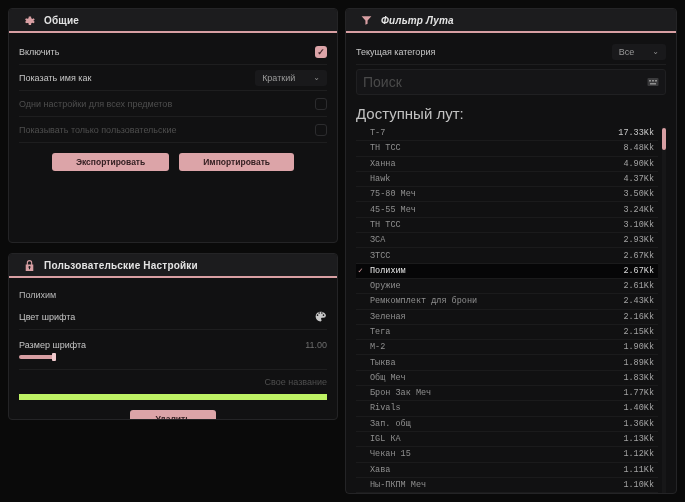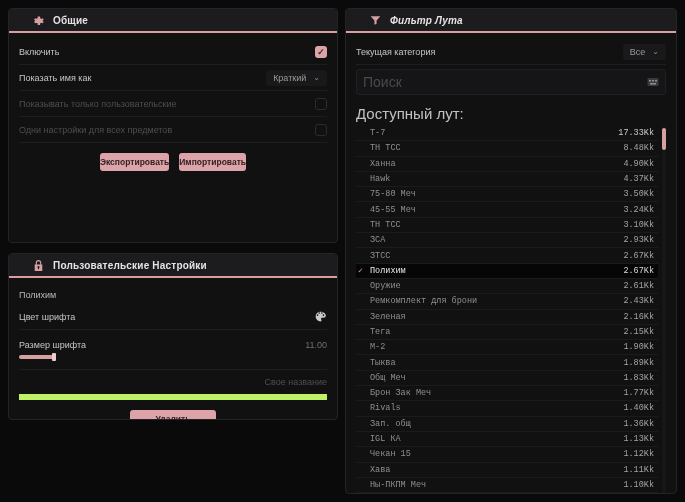--- a/index.html
+++ b/index.html
@@ -3,38 +3,38 @@
 <meta charset="utf-8">
 <style>
   * { margin:0; padding:0; box-sizing:border-box; }
   html,body { width:685px; height:502px; background:#0a0a0a; overflow:hidden;
     font-family:"Liberation Sans", sans-serif; }
   .wrap { display:flex; gap:7px; padding:8px; }
   .col-left { width:330px; display:flex; flex-direction:column; gap:10px; }
   .col-right { width:332px; }
   .panel { background:#111112; border:1px solid #242426; border-radius:4px; overflow:hidden; }
   .phead { height:24px; background:#1c1c1e; display:flex; align-items:center; gap:8px;
-    padding:0 23px; border-bottom:2px solid #d89fa3; }
+    padding:0 14px; border-bottom:2px solid #d89fa3; }
   .phead .ttl { color:#e3e3e3; font-size:10px; font-weight:bold; letter-spacing:.2px; }
   .picon { width:13px; height:13px; display:inline-flex; }
   .pbody { padding:6px 10px 10px 10px; }
   .frow { display:flex; align-items:center; justify-content:space-between;
     min-height:26px; border-bottom:1px solid #1e1e1f; }
   .frow:last-child { border-bottom:none; }
   .lab { color:#c6c6c6; font-size:9px; }
   .lab.dim { color:#4e4e4e; }
   .chkbox { width:12px; height:12px; border-radius:3px; background:#dca4a8; color:#40262a;
     font-size:9px; line-height:12px; text-align:center; font-weight:bold; }
   .chkbox.off { background:transparent; border:1px solid #2c2c2e; color:transparent; }
-  .select { display:flex; align-items:center; gap:7px; background:#19191b; border-radius:3px;
+  .select { display:flex; align-items:center; gap:18px; background:#19191b; border-radius:3px;
     padding:3px 7px; color:#9a9a9a; font-size:9px; }
   .select .chev { color:#8a8a8a; font-size:8px; }
   .btnrow { display:flex; justify-content:center; gap:10px; margin-top:10px; }
   .pinkbtn { background:#dca4a8; color:#352023; font-size:8.5px; font-weight:bold;
-    border:none; border-radius:3px; padding:4px 0; }
+    border:none; border-radius:3px; padding:4px 24px; }
   .spacer1 { height:58px; }
   .subname { color:#b9b9b9; font-size:9px; padding:6px 0 4px 0; }
   .iconbtn { width:13px; height:13px; display:inline-flex; }
   .sliderblk { padding:2px 0 8px 0; border-bottom:1px solid #1e1e1f; }
   .slider { position:relative; height:8px; margin-top:3px; }
   .slider .fill { position:absolute; left:0; top:2px; width:36px; height:4px;
     background:#d89fa3; border-radius:2px; }
   .slider .handle { position:absolute; left:33px; top:0; width:4px; height:8px;
     background:#f0c9cc; border-radius:1px; }
   .val { color:#6e6e6e; font-size:9px; }
@@ -91,25 +91,25 @@
           <span class="chkbox" id="chk-enable">✓</span>
         </div>
         <div class="frow">
           <span class="lab">Показать имя как</span>
           <span class="select">
             <span>Краткий</span>
             <span class="chev">⌄</span>
           </span>
         </div>
         <div class="frow">
+          <span class="lab dim">Одни настройки для всех предметов</span>
+          <span class="chkbox off"></span>
+        </div>
+        <div class="frow">
           <span class="lab dim">Показывать только пользовательские</span>
-          <span class="chkbox off"></span>
-        </div>
-        <div class="frow">
-          <span class="lab dim">Одни настройки для всех предметов</span>
           <span class="chkbox off"></span>
         </div>
         <div class="btnrow">
           <button class="pinkbtn">Экспортировать</button>
           <button class="pinkbtn">Импортировать</button>
         </div>
         <div class="spacer1"></div>
       </div>
     </div>
 

